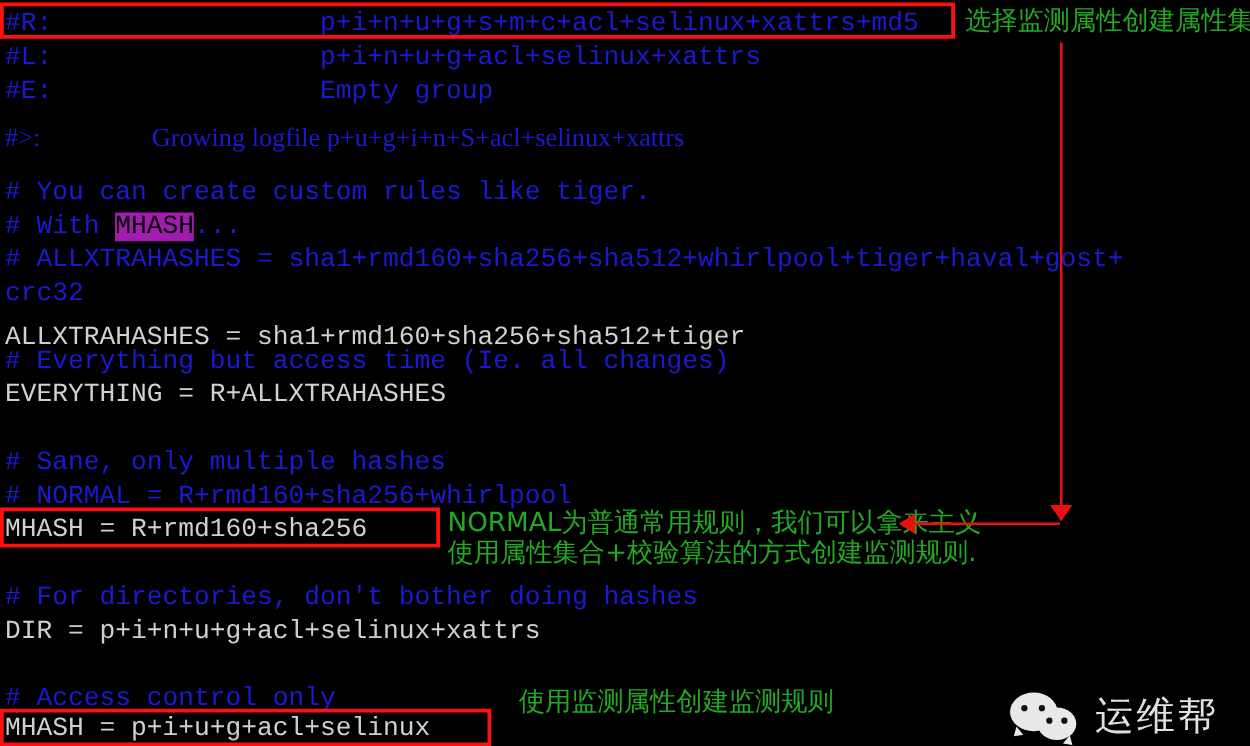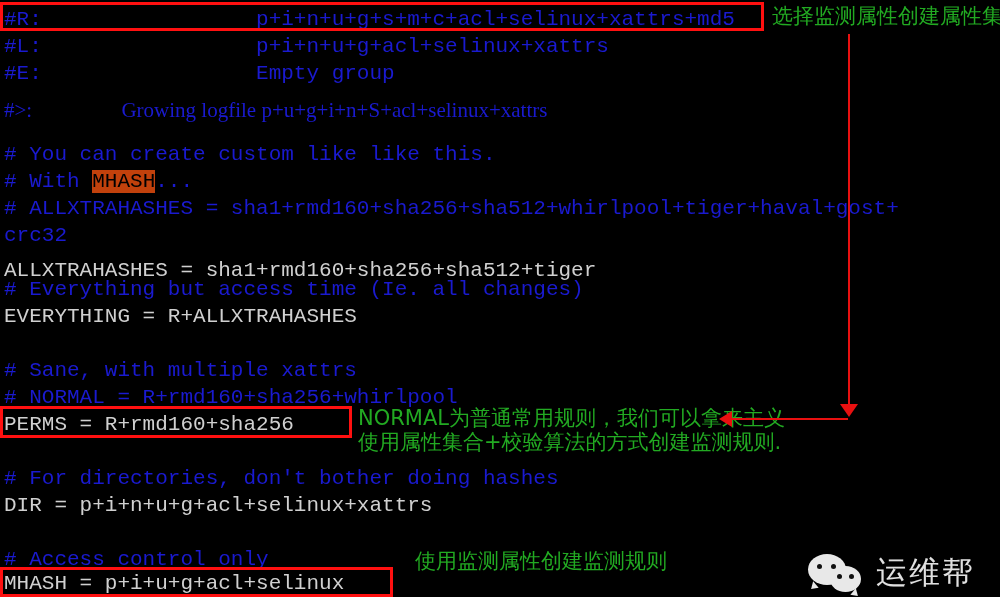--- a/index.html
+++ b/index.html
@@ -29,21 +29,21 @@
     line-height: 27px;
     font-size: 21px;
     letter-spacing: 0px;
     white-space: pre;
     color: #c8c8c8;
   }
   .comment { color: #1a1ad0; }
   .plain   { color: #d0d0d0; }
 
   .hl {
-    background: #c2410c;
+    background: #a21caf;
     color: #000000;
   }
 
   
   .redbox {
     position: absolute;
     border: 3px solid #ff1010;
     box-sizing: border-box;
     pointer-events: none;
   }
@@ -138,31 +138,31 @@
 </style>
 </head>
 <body>
 
 <div id="terminal">
     <div class="line comment" style="top: 6px;">#R:                 p+i+n+u+g+s+m+c+acl+selinux+xattrs+md5</div>
     <div class="line comment" style="top: 33px;">#L:                 p+i+n+u+g+acl+selinux+xattrs</div>
     <div class="line comment" style="top: 60px;">#E:                 Empty group</div>
     <div class="line comment" style="top: 97px; font-family: Liberation Serif, serif;">#&gt;:                 Growing logfile p+u+g+i+n+S+acl+selinux+xattrs</div>
     <div class="line comment" style="top: 114px;"></div>
-    <div class="line comment" style="top: 141px;"># You can create custom like like this.</div>
+    <div class="line comment" style="top: 141px;"># You can create custom rules like tiger.</div>
     <div class="line comment" style="top: 168px;"><span># With </span><span class="hl">MHASH</span><span>...</span></div>
     <div class="line comment" style="top: 195px;"># ALLXTRAHASHES = sha1+rmd160+sha256+sha512+whirlpool+tiger+haval+gost+</div>
     <div class="line comment" style="top: 222px;">crc32</div>
     <div class="line plain" style="top: 257px;">ALLXTRAHASHES = sha1+rmd160+sha256+sha512+tiger</div>
     <div class="line comment" style="top: 276px;"># Everything but access time (Ie. all changes)</div>
     <div class="line plain" style="top: 303px;">EVERYTHING = R+ALLXTRAHASHES</div>
     <div class="line plain" style="top: 330px;"></div>
-    <div class="line comment" style="top: 357px;"># Sane, with multiple xattrs</div>
+    <div class="line comment" style="top: 357px;"># Sane, only multiple hashes</div>
     <div class="line comment" style="top: 384px;"># NORMAL = R+rmd160+sha256+whirlpool</div>
-    <div class="line plain" style="top: 411px;">PERMS = R+rmd160+sha256</div>
+    <div class="line plain" style="top: 411px;">MHASH = R+rmd160+sha256</div>
     <div class="line plain" style="top: 438px;"></div>
     <div class="line comment" style="top: 465px;"># For directories, don't bother doing hashes</div>
     <div class="line plain" style="top: 492px;">DIR = p+i+n+u+g+acl+selinux+xattrs</div>
     <div class="line plain" style="top: 519px;"></div>
     <div class="line comment" style="top: 546px; text-align: right;"># Access control only</div>
     <div class="line plain" style="top: 570px;">MHASH = p+i+u+g+acl+selinux</div>
   </div>
 
 <div id="overlay">
     <div class="redbox" style="left: 0px; top: 2px; width: 764px; height: 29px; border-color: rgb(255, 16, 16);"></div>

